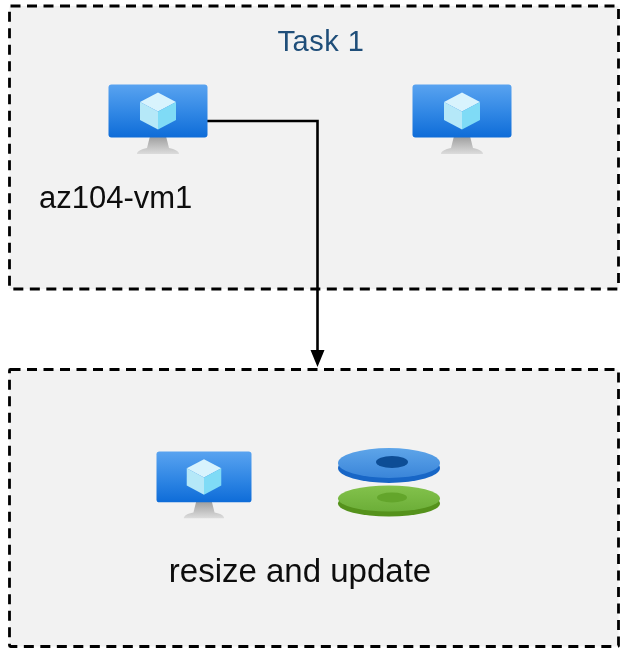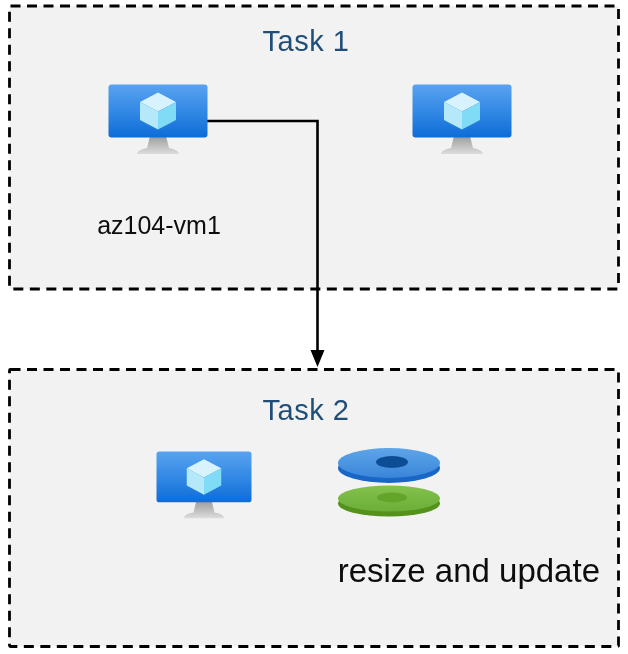--- a/index.html
+++ b/index.html
@@ -11,30 +11,30 @@
   }
   html,body{margin:0;padding:0;background:#ffffff;}
   .canvas{
     position:relative;width:628px;height:654px;overflow:hidden;
     font-family:"Liberation Sans","DejaVu Sans",sans-serif;
     background:#ffffff;
   }
   .layer{position:absolute;left:0;top:0;width:628px;height:654px;}
   .abs{position:absolute;}
   .box-title{
-    width:612px;left:0;text-align:center;
+    width:612px;left:15px;text-align:center;
     font-size:29px;line-height:34px;color:var(--title-color);
     letter-spacing:0.5px;
   }
   .vm-label{
-    width:240px;text-align:center;color:var(--text-color);
-    font-size:25px;line-height:37px;margin-top:28px;
+    width:240px;text-align:left;color:var(--text-color);
+    font-size:31px;line-height:37px;
   }
   .caption{
-    width:600px;left:0;text-align:right;color:var(--text-color);
+    width:600px;left:0;text-align:center;color:var(--text-color);
     font-size:33px;line-height:40px;
   }
   svg{display:block;}
 </style>
 </head>
 <body>
 
 <div class="canvas">
 
   <svg width="0" height="0" style="position:absolute" aria-hidden="true">
@@ -82,21 +82,20 @@
   <svg class="abs" style="left:412px;top:84px" width="100" height="74" viewBox="0 0 100 74">
     <path d="M42,52 L58,52 L61,64 C67,65.2 71,67.2 71,70 L29,70 C29,67.2 33,65.2 39,64 Z" fill="url(#standGrad)"></path>
     <rect x="0.5" y="0.5" width="99" height="53" rx="3" fill="url(#screenGrad)"></rect>
     <polygon points="50,8.5 68,18 50,27.5 32,18" fill="#d8f3fd"></polygon>
     <polygon points="32,18 50,27.5 50,45.5 32,36" fill="#b5e8f8"></polygon>
     <polygon points="50,27.5 68,18 68,36 50,45.5" fill="#7fdbf6"></polygon>
   </svg>
   <div class="abs vm-label" style="left:345px;top:179px">
   </div>
 
-  <div class="abs box-title" style="top:393px">Task 2</div>
 
   <svg class="abs" style="left:156px;top:451px" width="96" height="71" viewBox="0 0 100 74">
     <path d="M42,52 L58,52 L61,64 C67,65.2 71,67.2 71,70 L29,70 C29,67.2 33,65.2 39,64 Z" fill="url(#standGrad)"></path>
     <rect x="0.5" y="0.5" width="99" height="53" rx="3" fill="url(#screenGrad)"></rect>
     <polygon points="50,8.5 68,18 50,27.5 32,18" fill="#d8f3fd"></polygon>
     <polygon points="32,18 50,27.5 50,45.5 32,36" fill="#b5e8f8"></polygon>
     <polygon points="50,27.5 68,18 68,36 50,45.5" fill="#7fdbf6"></polygon>
   </svg>
 
   <svg class="abs" style="left:337px;top:447px" width="104" height="70" viewBox="0 0 104 70">

